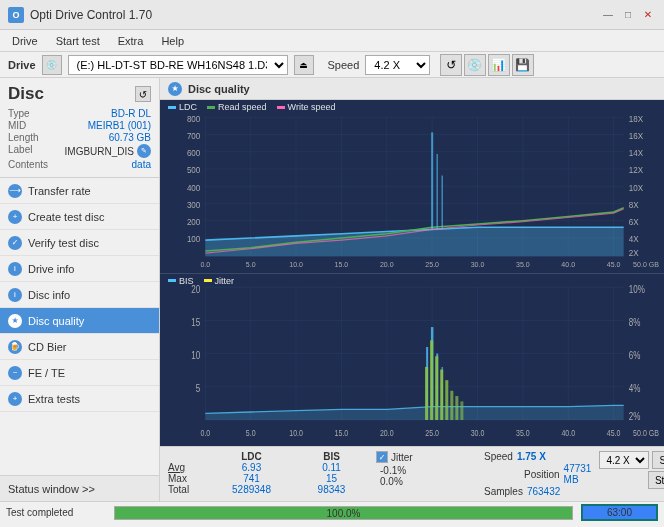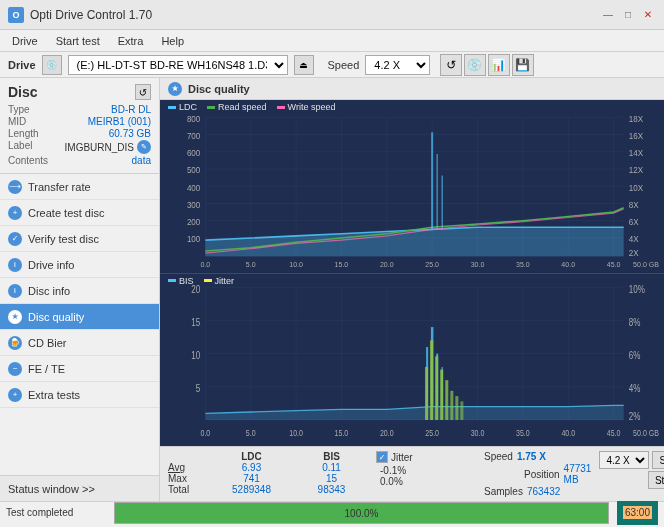--- a/index.html
+++ b/index.html
@@ -77,21 +77,21 @@
     .disc-info {
       padding: 6px 8px;
       border-bottom: 1px solid #d0d0d0;
     }
     .disc-header {
       display: flex;
       align-items: center;
       justify-content: space-between;
       margin-bottom: 4px;
     }
-    .disc-title { font-size: 14px; font-weight: bold; color: #333; }
+    .disc-title { font-size: 17px; font-weight: bold; color: #333; }
     .disc-refresh { width: 16px; height: 16px; background: #ddd; border: 1px solid #aaa; display: flex; align-items: center; justify-content: center; font-size: 10px; cursor: pointer; }
     .disc-row { display: flex; justify-content: space-between; margin-bottom: 1px; }
     .disc-key { font-size: 10px; color: #666; }
     .disc-val { font-size: 10px; color: #0066cc; text-align: right; }
     .disc-val.dark { color: #333; }
     .disc-label-icon { width: 14px; height: 14px; background: #4a90d9; border-radius: 50%; display: flex; align-items: center; justify-content: center; font-size: 7px; color: white; }
 
     
     .nav-items { flex: 1; }
     .nav-item {
@@ -533,19 +533,19 @@
               <button class="start-btn">Start part</button>
             </div>
           </div>
         </div>
       </div>
     </div>
   </div>
 
   <div style="background:#f0f0f0;height:22px;display:flex;align-items:center;padding:0 6px;border-top:1px solid #d0d0d0;gap:8px;">
     <span style="font-size:10px;color:#333;min-width:100px;">Test completed</span>
-    <div style="flex:1;height:22px;background:#d0d0d0;border:1px solid #aaa;position:relative;overflow:hidden;">
+    <div style="flex:1;height:14px;background:#d0d0d0;border:1px solid #aaa;position:relative;overflow:hidden;">
       <div style="height:100%;background:#4caf50;width:100%;"></div>
       <span style="font-size:10px;color:#333;position:absolute;left:50%;top:50%;transform:translate(-50%,-50%);">100.0%</span>
     </div>
-    <span style="font-size:10px;color:#333;background:#fdba74;border:6px solid #0f766e;padding:1px 2px;">63:00</span>
+    <span style="font-size:10px;color:#333;background:#3b82f6;border:2px solid #0f766e;padding:1px 24px;">63:00</span>
   </div>
 </div>
 
 </body></html>

